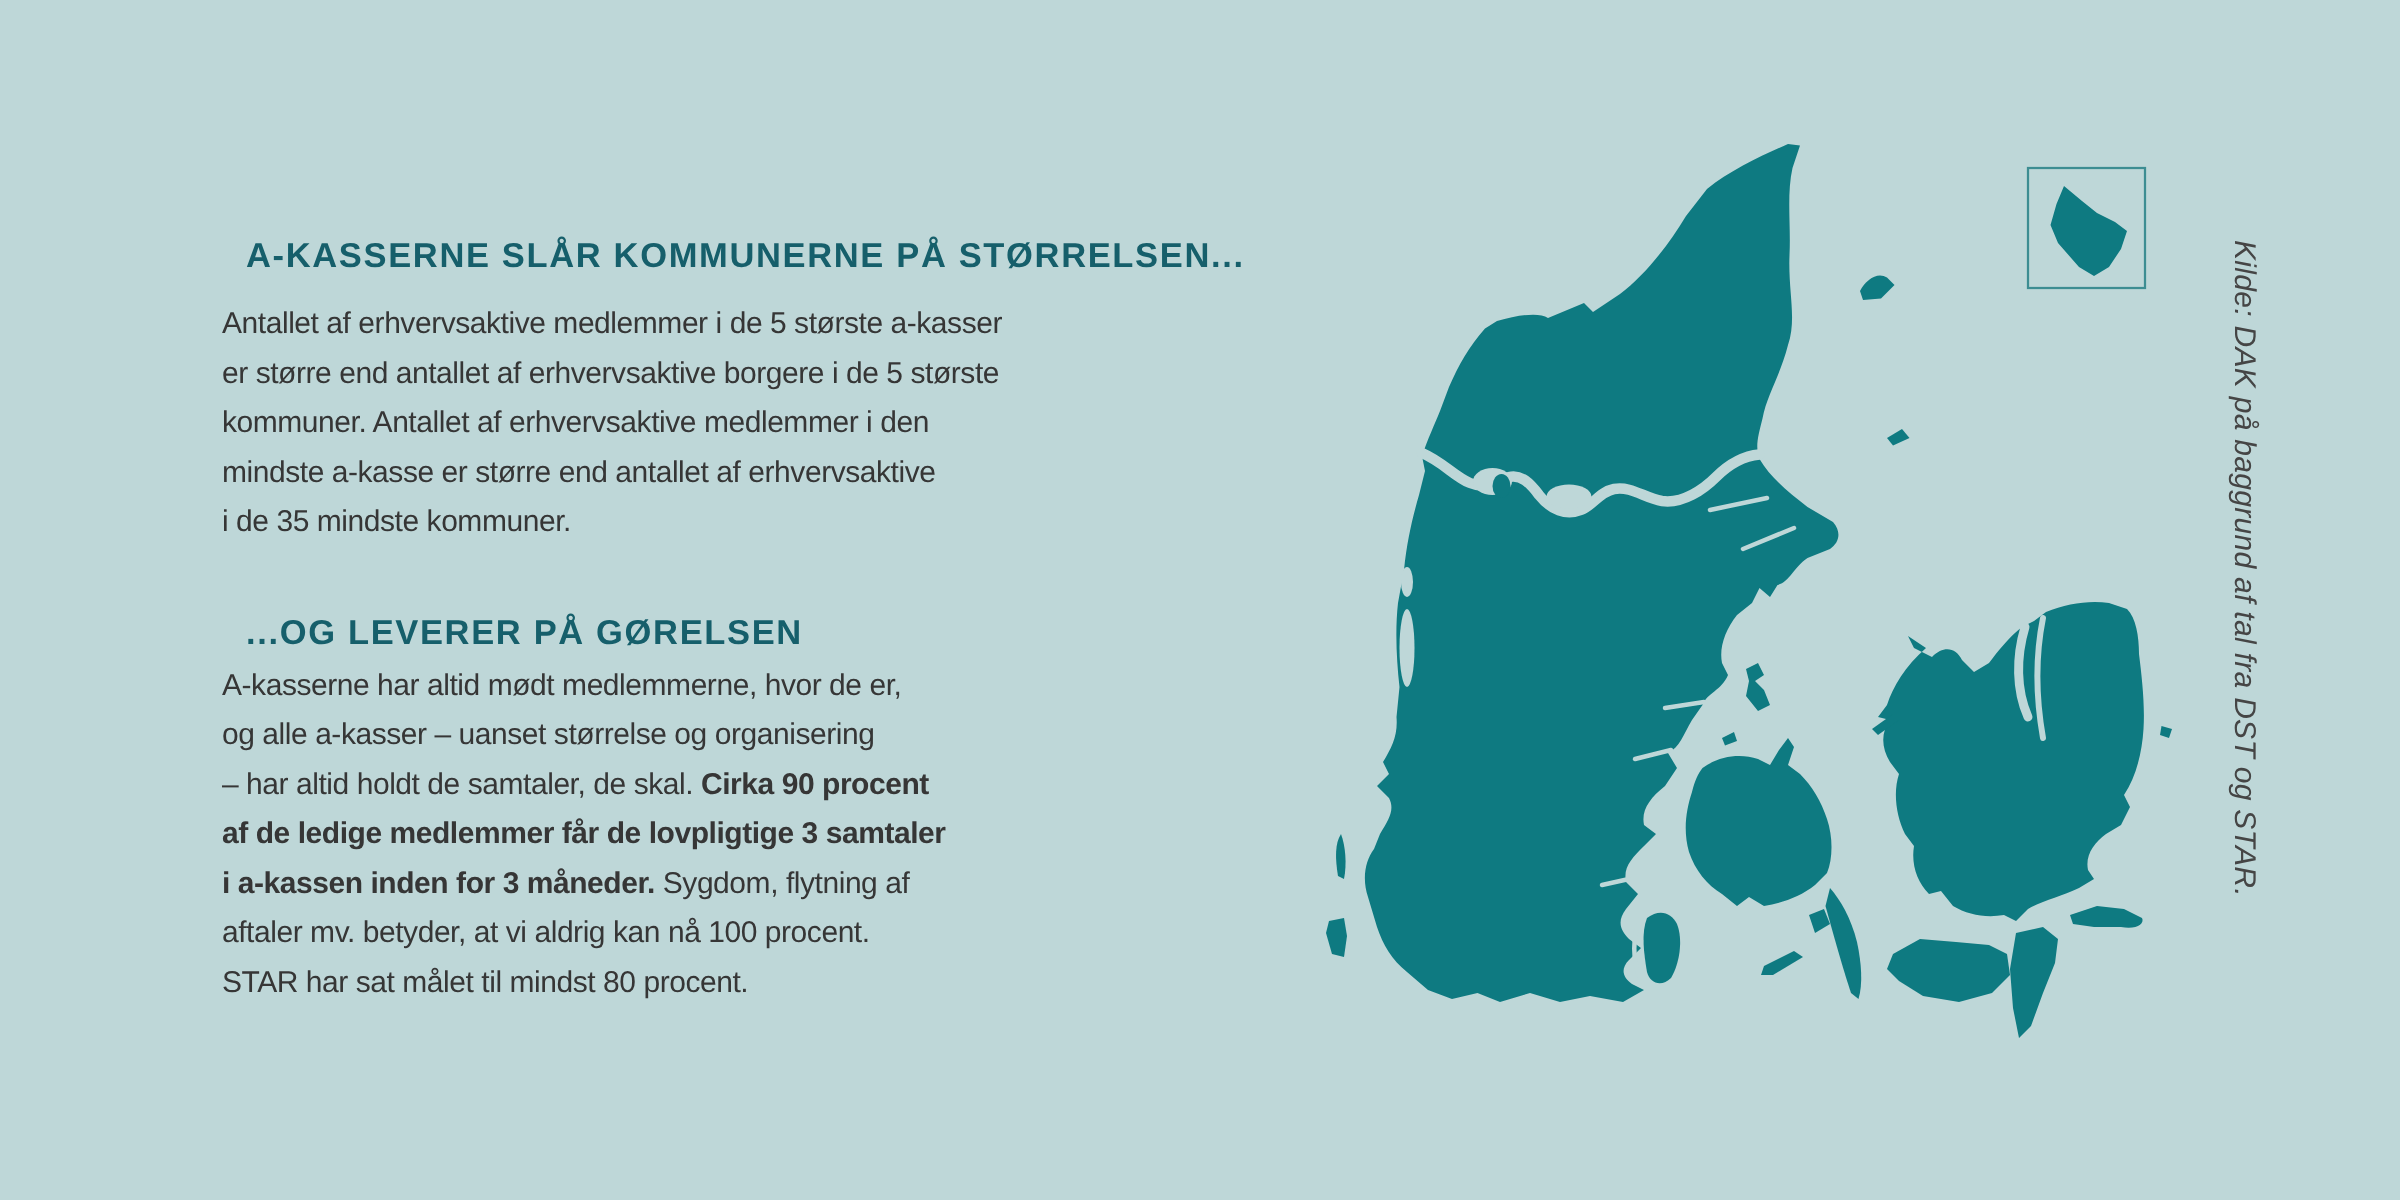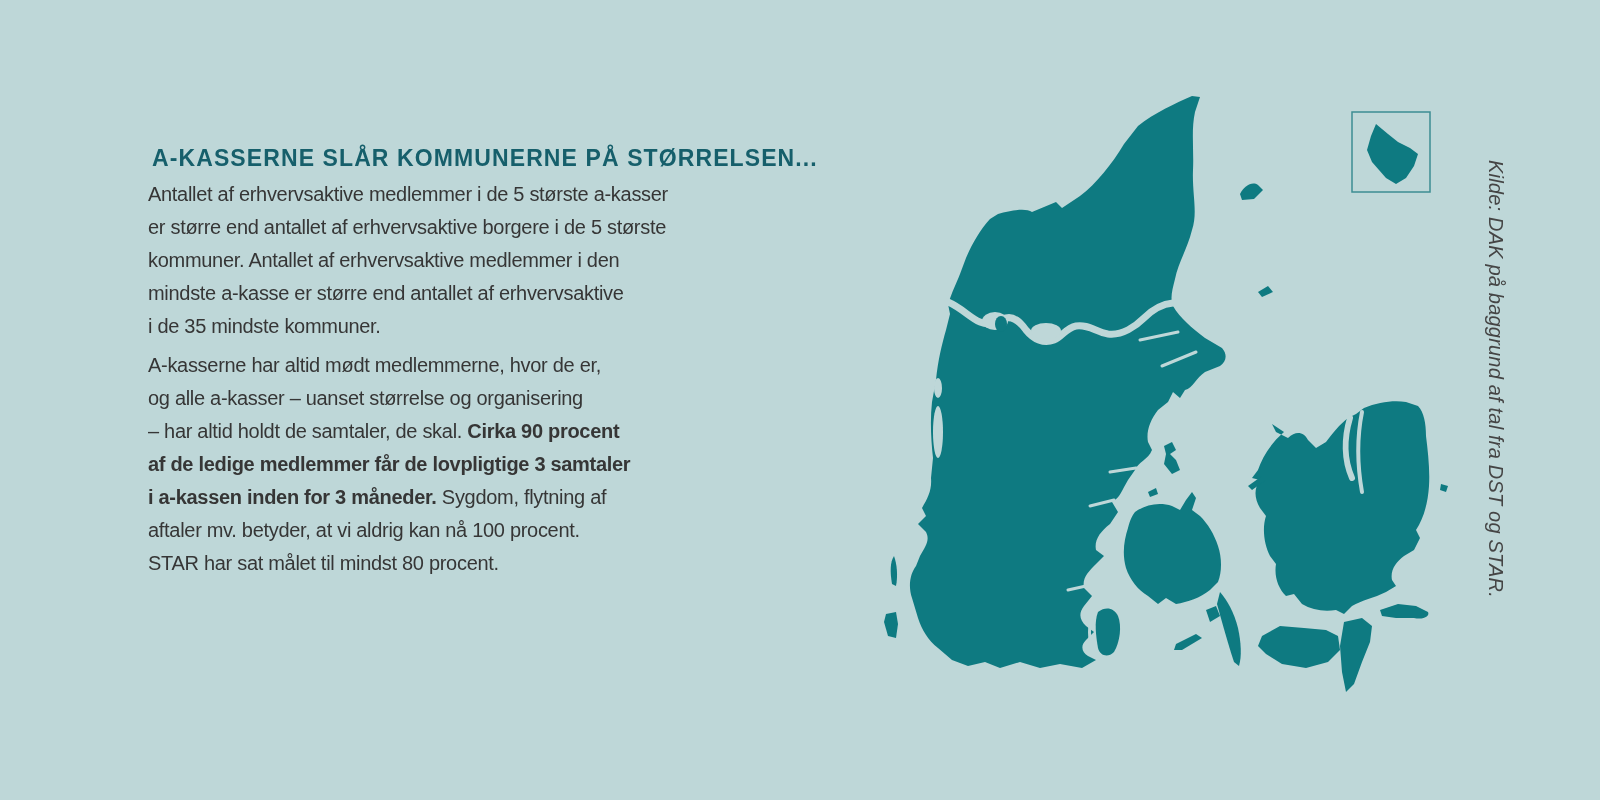--- a/index.html
+++ b/index.html
@@ -13,21 +13,21 @@
   .text-column{
     position:absolute;
     left:148px; top:140px;
     width:840px;
   }
   .headline{
     font-size:23px;
     line-height:28px;
     font-weight:bold;
     letter-spacing:1.1px;
-    margin:4px;
+    margin:16px;
     color:var(--heading,#165f6b);
   }
   .headline-2{ margin-top:42px; margin-bottom:6px; }
   .body-text{
     margin:6px 0 0 0;
     font-size:20px;
     line-height:33px;
     letter-spacing:-0.3px;
     white-space:pre-line;
     color:var(--body,#363636);
@@ -58,20 +58,21 @@
 <div class="canvas" style="--map-fill: #0e7a81; --water: #bed7d8; --heading: #165f6b; --body: #363636; --source: #454545; --inset: #3d8d92; background: rgb(190, 215, 216);">
 
   <div class="text-column">
     <h1 class="headline">A-KASSERNE SLÅR KOMMUNERNE PÅ STØRRELSEN...</h1>
     <p class="body-text">Antallet af erhvervsaktive medlemmer i de 5 største a-kasser
 er større end antallet af erhvervsaktive borgere i de 5 største
 kommuner. Antallet af erhvervsaktive medlemmer i den
 mindste a-kasse er større end antallet af erhvervsaktive
 i de 35 mindste kommuner.</p>
 
+    <h2 class="headline headline-2">...OG LEVERER PÅ GØRELSEN</h2>
     <p class="body-text"><span>A-kasserne har altid mødt medlemmerne, hvor de er,
 og alle a-kasser – uanset størrelse og organisering
 – har altid holdt de samtaler, de skal. </span><b>Cirka 90 procent
 af de ledige medlemmer får de lovpligtige 3 samtaler
 i a-kassen inden for 3 måneder.</b><span> Sygdom, flytning af
 aftaler mv. betyder, at vi aldrig kan nå 100 procent.
 STAR har sat målet til mindst 80 procent.</span></p>
   </div>
 
   <div class="source-credit">Kilde: DAK på baggrund af tal fra DST og STAR.</div>

